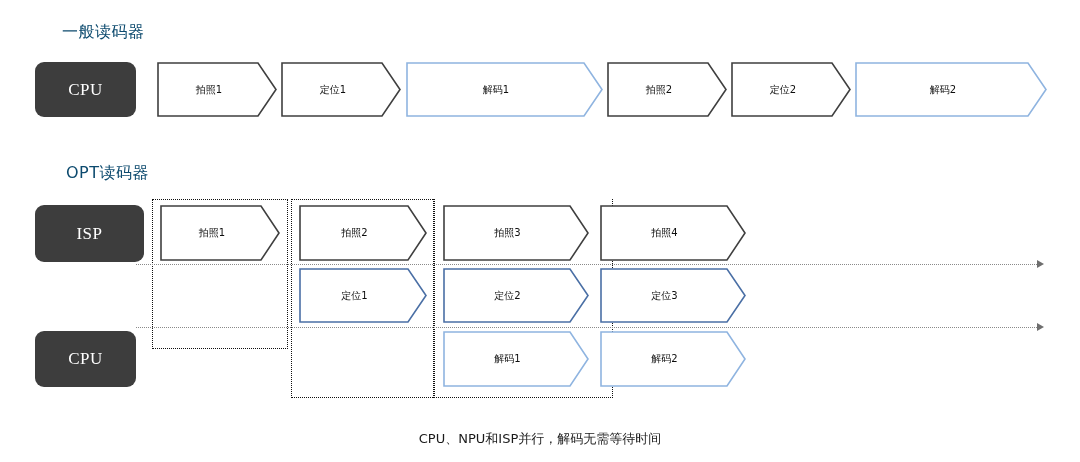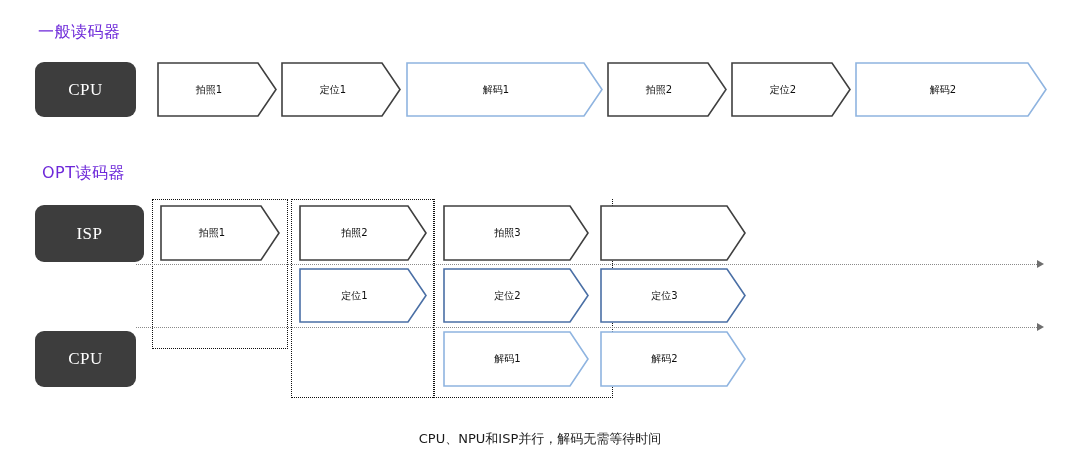--- a/index.html
+++ b/index.html
@@ -10,23 +10,24 @@
     overflow:hidden;
     position:relative;
   }
   .stage{position:absolute;left:0;top:0;width:1080px;height:462px;}
   .abs{position:absolute;}
 
   
   .sec-title{
     font-family:"DejaVu Sans","Liberation Sans",sans-serif;
     font-size:16px;
-    color:#6d28d9;
+    color:#0c4a6e;
     letter-spacing:0.5px;
     white-space:nowrap;
+    margin-left:24px;
   }
 
   
   .unit{
     background:#3d3d3d;
     border-radius:9px;
     color:#ffffff;
     display:flex;
     align-items:center;
     justify-content:center;
@@ -178,20 +179,21 @@
     <svg class="chev" width="146" height="56" viewBox="0 0 146 56" preserveAspectRatio="none">
       <polygon points="1,1 127,1 145,28 127,55 1,55" fill="#ffffff" stroke="#3f3f3f" stroke-width="1.6"></polygon>
     </svg>
     <div class="chev-label" style="width:129px;height:56px;">拍照3</div>
   </div>
 
   <div class="chev-wrap" style="left:600px;top:205px;width:146px;height:56px;">
     <svg class="chev" width="146" height="56" viewBox="0 0 146 56" preserveAspectRatio="none">
       <polygon points="1,1 127,1 145,28 127,55 1,55" fill="#ffffff" stroke="#3f3f3f" stroke-width="1.6"></polygon>
     </svg>
+    <div class="chev-label" style="width:129px;height:56px;">拍照4</div>
   </div>
 
   <div class="chev-wrap" style="left:299px;top:268px;width:128px;height:55px;">
     <svg class="chev" width="128" height="55" viewBox="0 0 128 55" preserveAspectRatio="none">
       <polygon points="1,1 109,1 127,27.5 109,54 1,54" fill="#ffffff" stroke="#4a6fa5" stroke-width="1.6"></polygon>
     </svg>
     <div class="chev-label" style="width:111px;height:55px;">定位1</div>
   </div>
 
   <div class="chev-wrap" style="left:443px;top:268px;width:146px;height:55px;">

